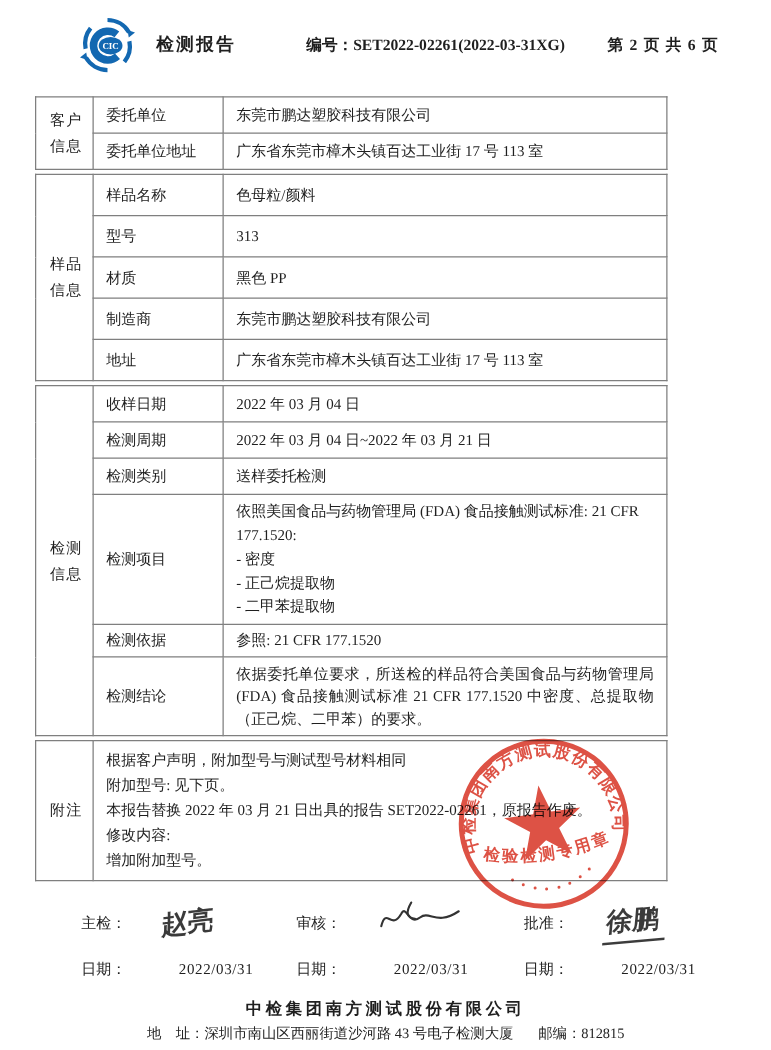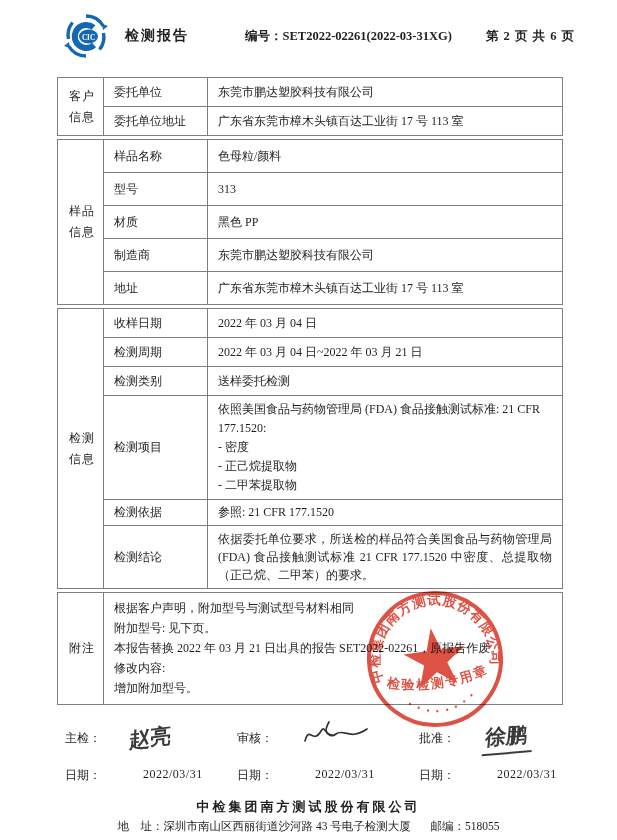--- a/index.html
+++ b/index.html
@@ -7,38 +7,38 @@
     position:relative;width:617px;height:840px;margin:0 auto;background:#ffffff;
     font-family:"Liberation Serif","DejaVu Serif",serif;color:#1f1f1f;overflow:hidden;
   }
   
   .header{display:flex;align-items:center;padding:13px 0 0 63px;height:46px;}
   .logo{width:46px;height:46px;flex:0 0 auto;}
   .hdr-title{font-size:14px;font-weight:bold;margin-left:16px;letter-spacing:2px;}
   .hdr-no{font-size:12.5px;font-weight:bold;margin-left:56px;}
   .hdr-page{font-size:12.5px;font-weight:bold;margin-left:34px;letter-spacing:1px;}
   
-  .content{margin:18px 54px 0 57px;}
+  .content{margin:18px 54px 0 28px;}
   table.sec{border-collapse:collapse;width:506px;table-layout:fixed;margin-bottom:3px;}
   table.sec td{border:1px solid #7f7f7f;font-size:12px;box-sizing:border-box;
     padding:4px 10px;vertical-align:middle;background:transparent;}
   td.cat{width:46px;text-align:center;padding:4px 2px;}
   td.cat .vert{width:28px;margin:0 auto;line-height:21px;letter-spacing:1px;}
   td.lbl{width:104px;padding-left:12px;}
   td.val{padding-left:14px;}
   .h29{height:29px;} .h33{height:33px;} .h24{height:24px;}
   .mline div{line-height:17px;padding:1px 0;}
   td.just{text-align:justify;line-height:18px;}
   .notes-cell div{line-height:17px;margin:3px 0;}
   
   .sig-block{position:absolute;left:57px;top:719px;width:506px;display:flex;z-index:3;}
   .sig-col{display:flex;flex-direction:column;}
   .sig-col.c1{width:172px;} .sig-col.c2{width:182px;} .sig-col.c3{width:152px;}
   .sig-row1{display:flex;align-items:center;height:38px;padding-left:8px;font-size:12px;}
-  .sig-row2{display:flex;margin-top:10px;padding-left:8px;font-size:12px;}
+  .sig-row2{display:flex;margin-top:10px;padding-left:8px;font-size:12px;align-items:center;}
   .sig-row2 .date{margin-left:42px;letter-spacing:.5px;}
   .sig-name{display:inline-block;font-size:21px;font-weight:bold;margin-left:28px;
     transform:rotate(-7deg) skewX(-8deg);opacity:.88;}
   .sig-name.underlined{border-bottom:2px solid #222;padding:0 6px 2px 2px;
     transform:rotate(-5deg) skewX(-10deg);}
   .sig-scribble{margin-left:26px;margin-top:-8px;}
   
   .stamp{position:absolute;left:360px;top:584px;width:150px;height:150px;z-index:4;
     mix-blend-mode:multiply;opacity:.88;transform:rotate(-8deg);}
   
@@ -235,17 +235,17 @@
       <circle cx="98" cy="121" r="1.2"></circle>
         <circle cx="106" cy="116" r="1.2"></circle>
     </g>
   </svg>
 
   <div class="footer">
     <div class="f-company">中检集团南方测试股份有限公司</div>
     <div class="f-line">
       <span>地　址：</span><span>深圳市南山区西丽街道沙河路 43 号电子检测大厦</span>
       <span style="display:inline-block;width:14px;"></span>
-      <span>邮编：518055</span>
+      <span>邮编：812815</span>
     </div>
   </div>
 
 </div>
 
 </body></html>

